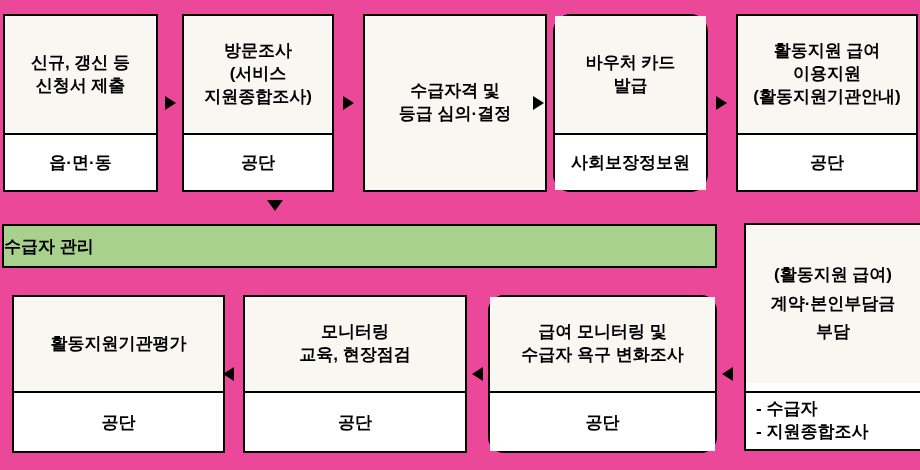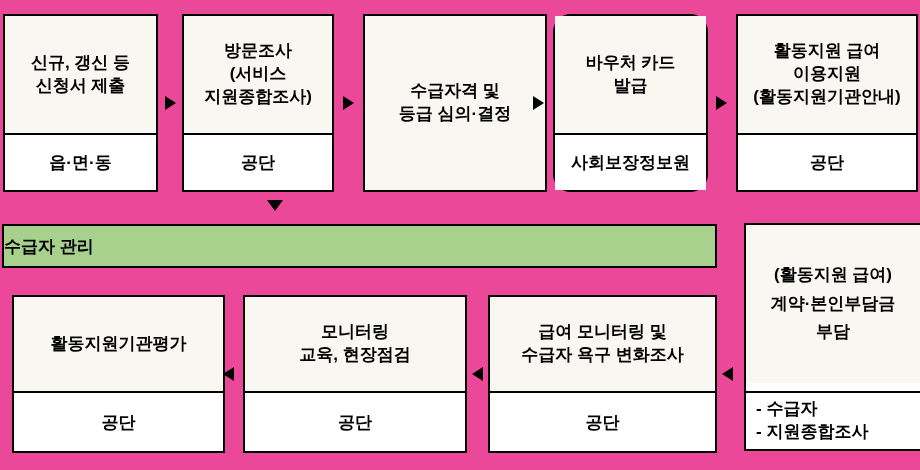--- a/index.html
+++ b/index.html
@@ -51,21 +51,21 @@
   .b1{left:3px;width:155px;}
   .b2{left:182px;width:152px;}
   .b3{left:363px;width:184px;}
   .b4{left:553px;width:155px;border-radius:18px;}
   .b5{left:736px;width:182px;}
   
   .botrow{top:295px;height:158px;}
   .botrow .agency{height:60px;box-sizing:border-box;}
   .c1{left:12px;width:213px;}
   .c2{left:243px;width:224px;}
-  .c3{left:488px;width:229px;}
+  .c3{left:488px;width:229px;border-radius:16px;}
   
   .greenbar{
     position:absolute;
     left:2px;top:224px;width:715px;height:44px;
     box-sizing:border-box;
     background:var(--green);
     border:2px solid var(--border);
     display:flex;align-items:center;
     font-size:17px;
   }

